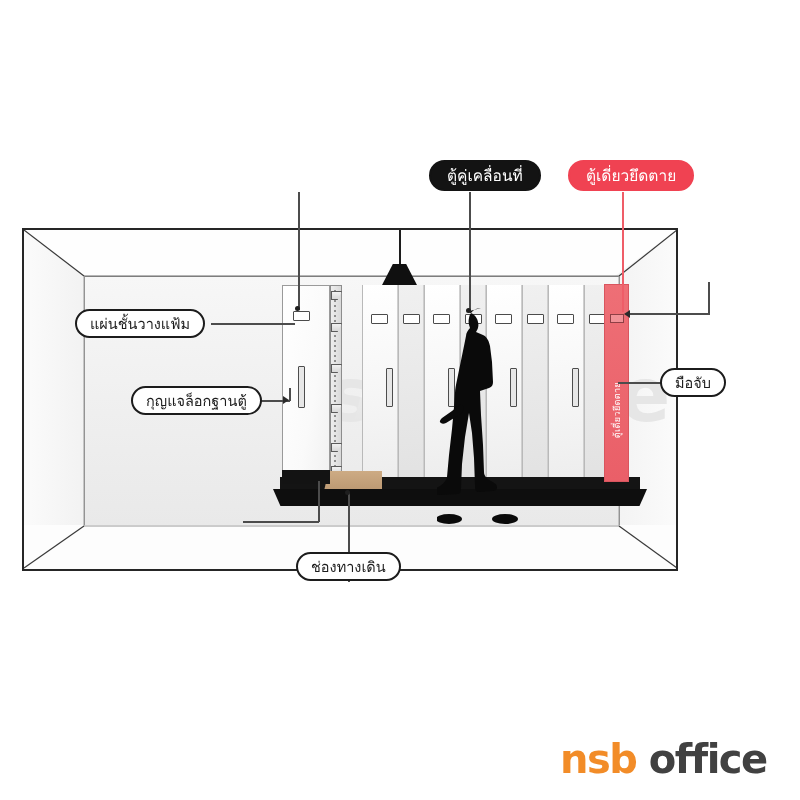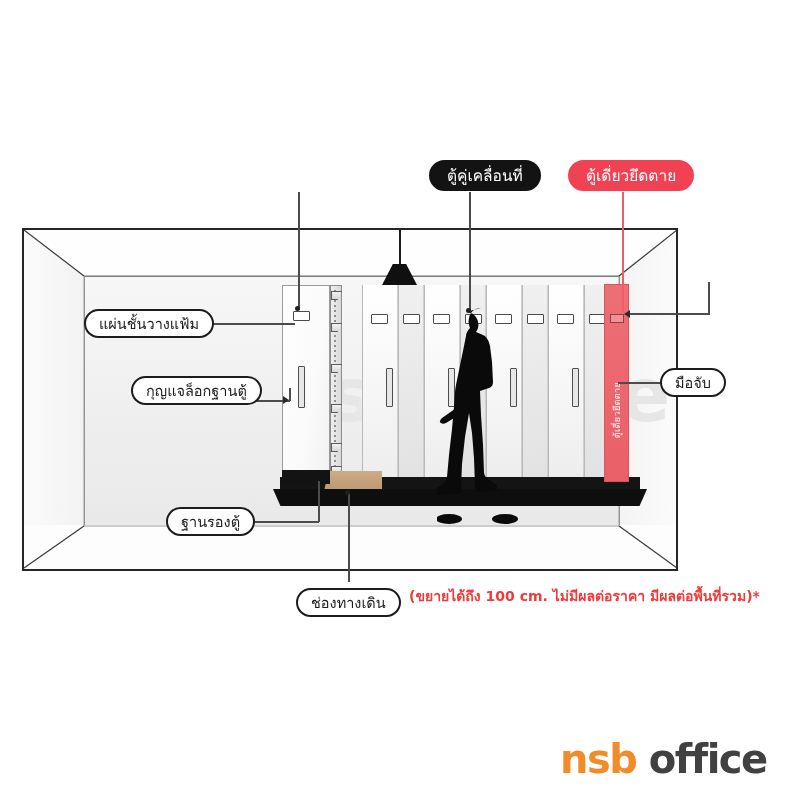--- a/index.html
+++ b/index.html
@@ -205,28 +205,26 @@
 
   <div class="lead" style="left:630px;top:313px;width:80px;height:1.6px;"></div>
   <div class="lead" style="left:708px;top:282px;width:1.6px;height:32px;"></div>
   <div class="arrow" style="left:624px;top:310px;border-width:4px 6px 4px 0;border-color:transparent #2a2a2a transparent transparent;"></div>
 
   <div class="lead" style="left:618px;top:382px;width:56px;height:1.6px;"></div>
 
   <div class="pill dark" style="left:429px;top:160px;">ตู้คู่เคลื่อนที่</div>
   <div class="pill red" style="left:568px;top:160px;">ตู้เดี่ยวยึดตาย</div>
 
-  <div class="pill" style="left:84px;top:309px;">แผ่นชั้นวางแฟ้ม</div>
-  <div class="pill" style="left:131px;top:376px;">กุญแจล็อกฐานตู้</div>
-  <div class="pill" style="left:166px;top:507px;">ฐานรองตู้</div>
-  <div class="pill" style="left:296px;top:588px;">ช่องทางเดิน</div>
+  <div class="pill" style="left:75px;top:309px;">แผ่นชั้นวางแฟ้ม</div>
+  <div class="pill" style="left:131px;top:386px;">กุญแจล็อกฐานตู้</div>
+  <div class="pill" style="left:296px;top:552px;">ช่องทางเดิน</div>
   <div class="pill" style="left:660px;top:368px;">มือจับ</div>
 
   <div class="note">
-    <div>(ขยายได้ถึง 100 cm. ไม่มีผลต่อราคา มีผลต่อพื้นที่รวม)*</div>
   </div>
 
   <div class="logo">
     <span class="n">nsb</span>
     <span class="o">office</span>
   </div>
 
 </div>
 
 </body></html>

